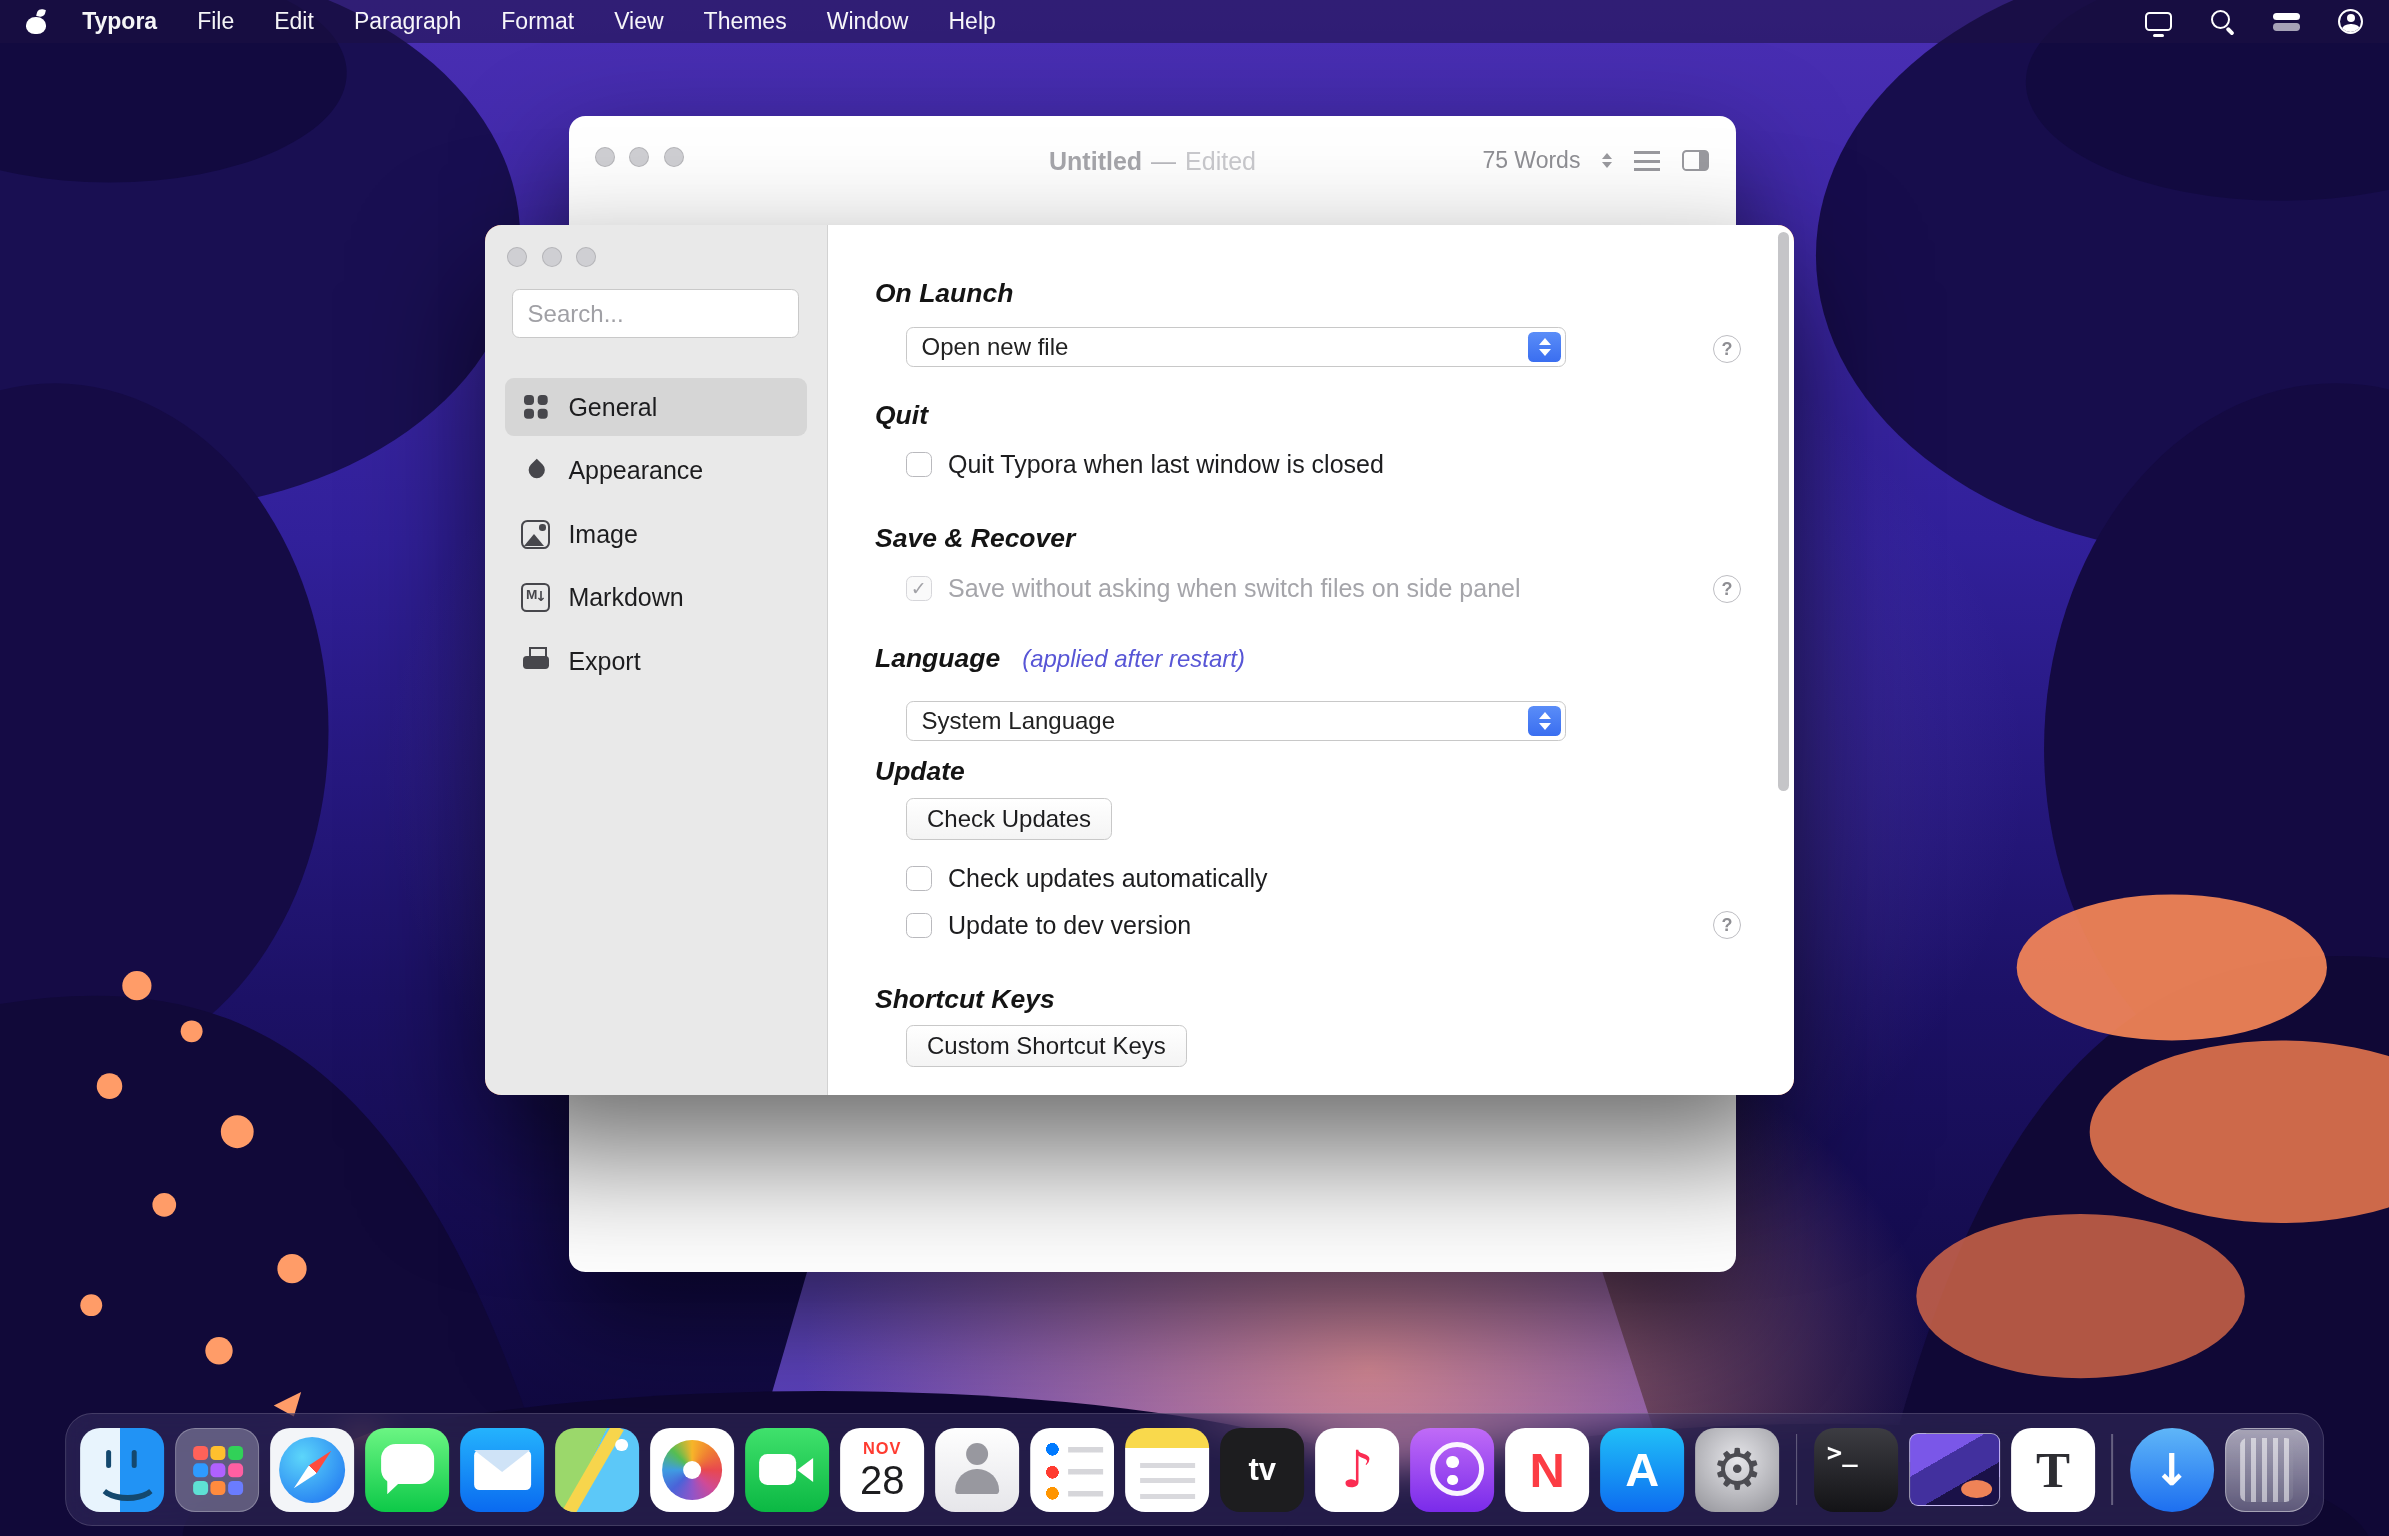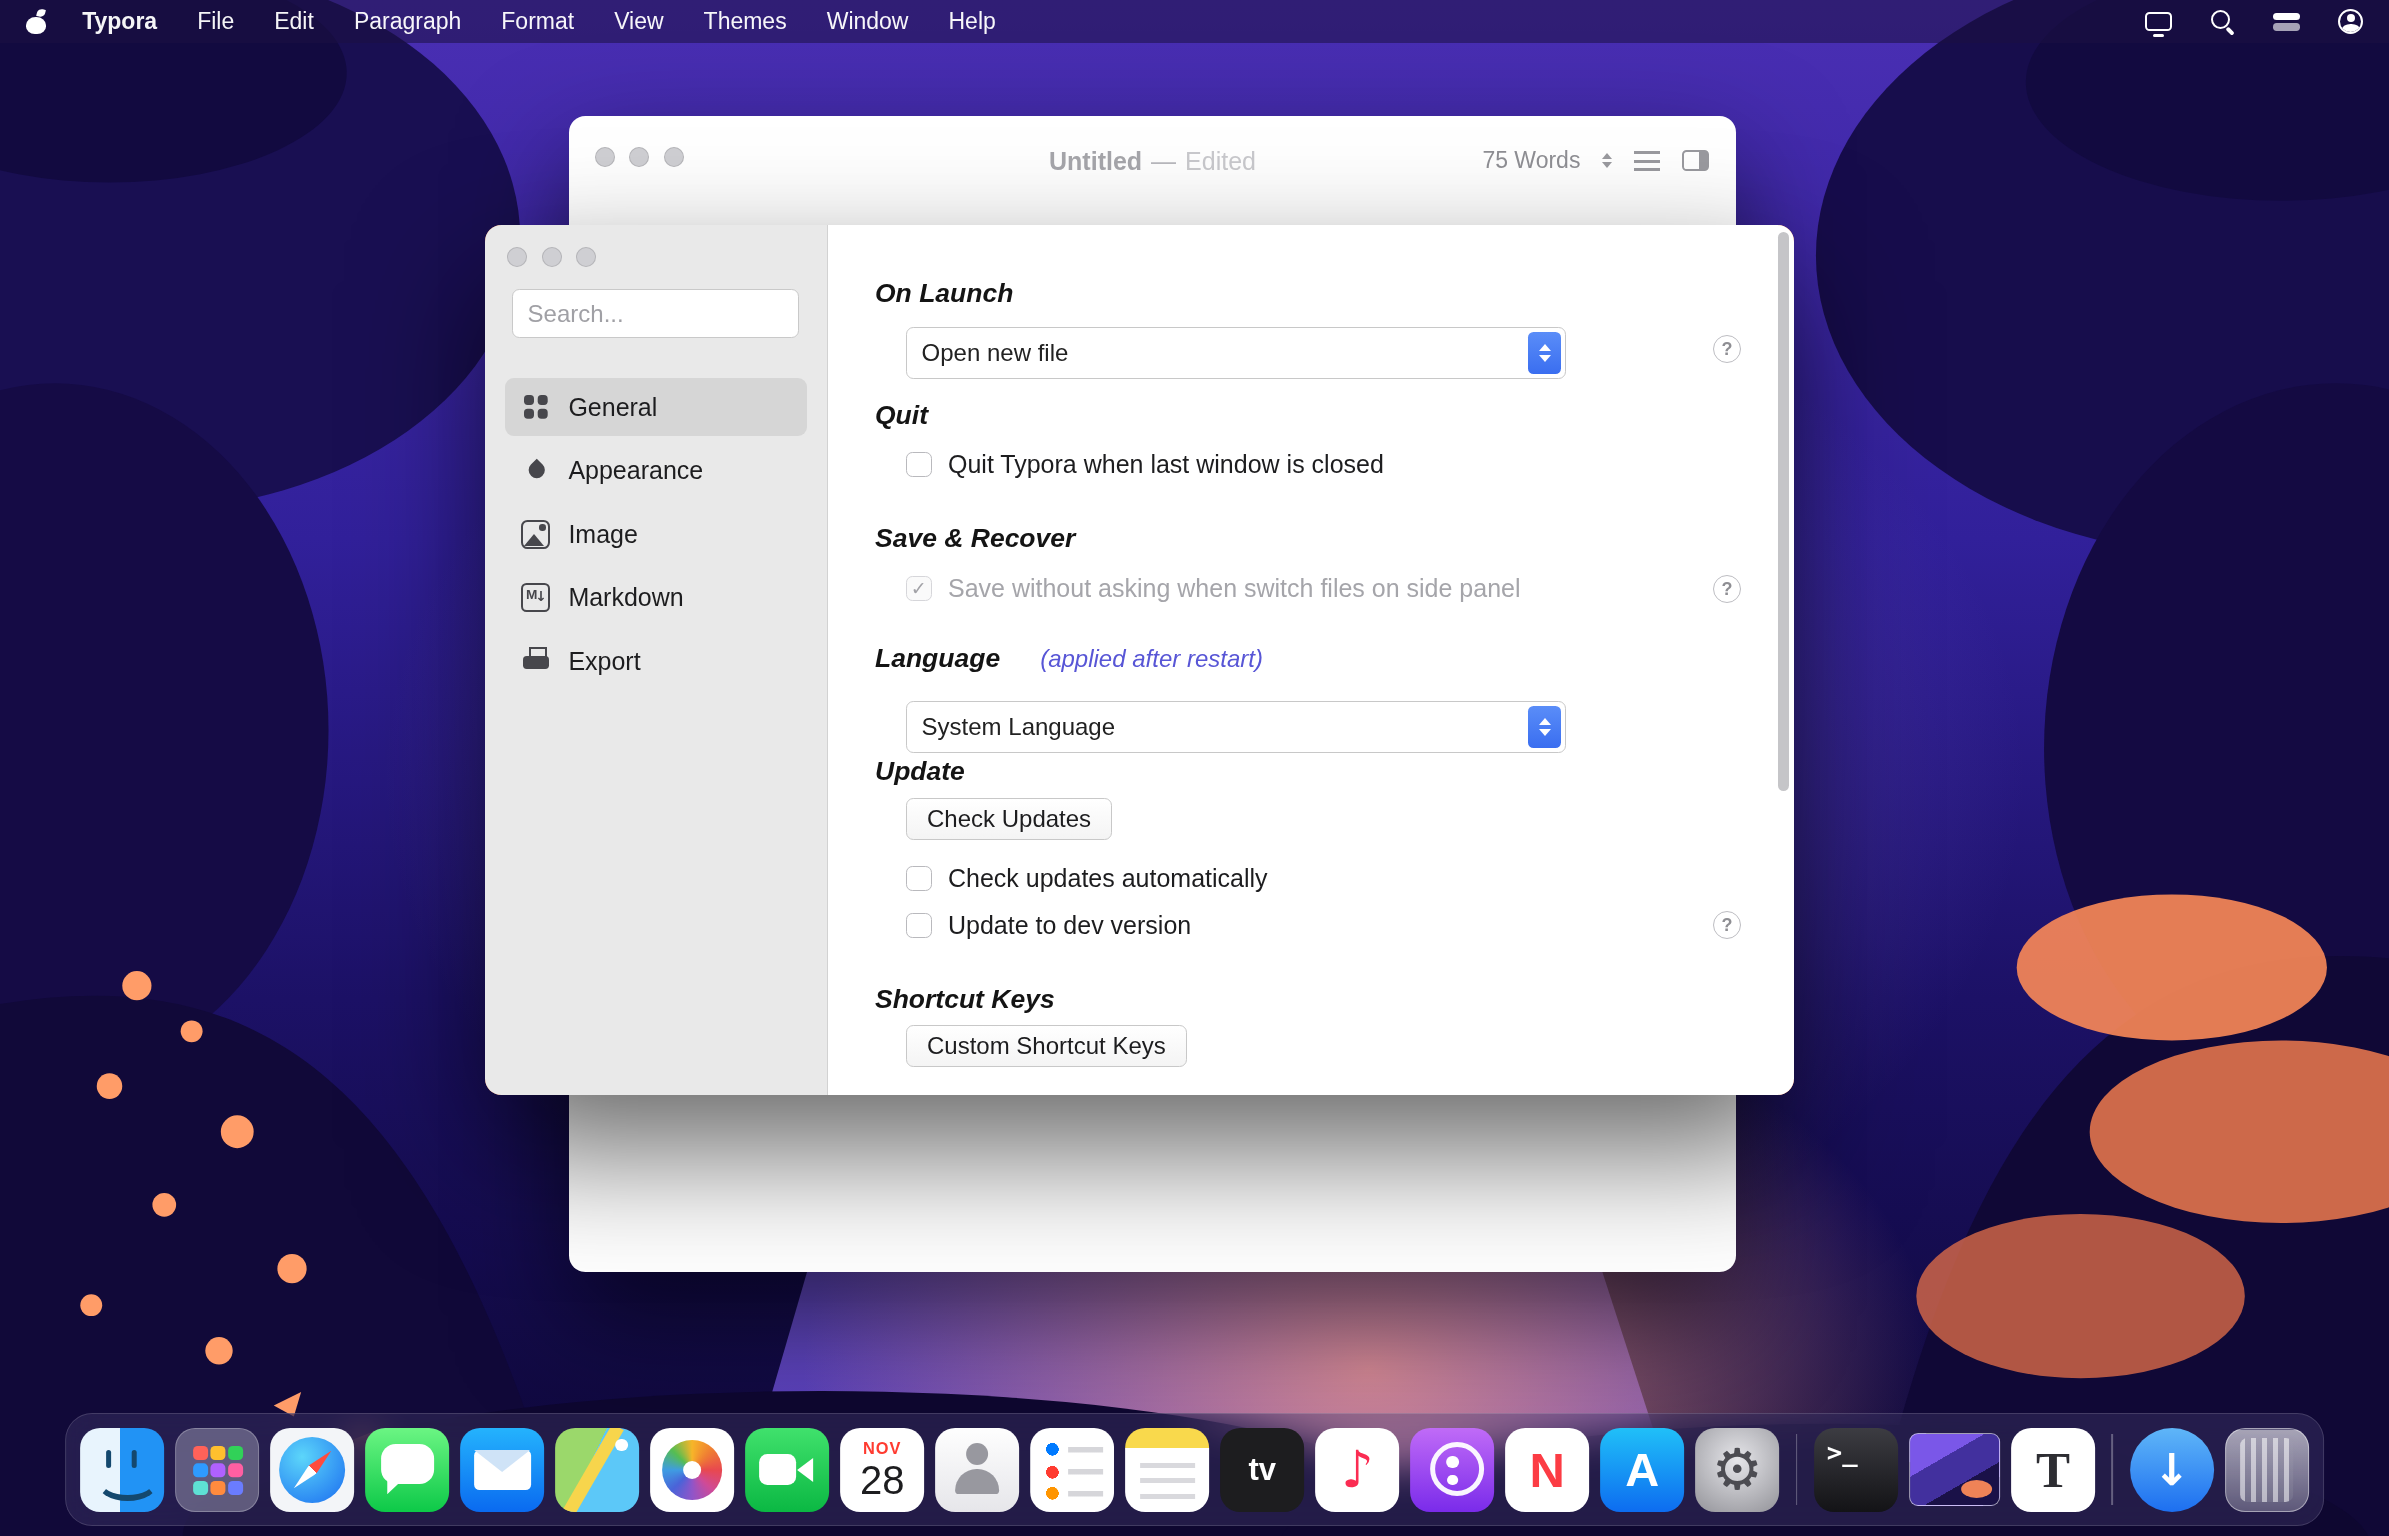--- a/index.html
+++ b/index.html
@@ -73,23 +73,23 @@
   .si-image::after { content:""; position:absolute; left:0.9px; bottom:0.9px; width:0; height:0;
     border-left:10px solid transparent; border-right:10px solid transparent; border-bottom:12px solid #47474c; }
   .si-md { border:2.7px solid #47474c; border-radius:5.5px; }
   .si-md::before { content:"M"; position:absolute; left:2.7px; top:1.8px; font:800 13.7px "Liberation Sans",sans-serif; color:#47474c; }
   .si-md::after { content:"↓"; position:absolute; right:1.8px; top:2.7px; font:700 13.7px "DejaVu Sans",sans-serif; color:#47474c; }
   .si-print::before { content:""; position:absolute; left:7.3px; top:0.9px; width:14.6px; height:9px; border:2.7px solid #47474c; border-bottom:none; }
   .si-print::after { content:""; position:absolute; left:1.8px; top:9px; width:25.6px; height:13.7px; border-radius:3.7px; background:#47474c; }
 
   .prefs-main { flex:1; position:relative; background:#fff; }
   .sect-h { position:absolute; left:47px; font-size:26.5px; font-weight:700; color:#141414; white-space:nowrap;font-style:italic; }
-  .lang-note { font-size:24px; font-weight:400; color:#5856d6; margin-left:40px; }
-
-  .select { position:absolute; left:78px; width:660px; height:52px; border:1.8px solid #c8c8c8; border-radius:7.3px; background:#fff;
+  .lang-note { font-size:24px; font-weight:400; color:#5856d6; margin-left:22px; }
+
+  .select { position:absolute; left:78px; width:660px; height:40px; border:1.8px solid #c8c8c8; border-radius:7.3px; background:#fff;
     display:flex; align-items:center; font-size:24px; color:#222; padding-left:14.6px; }
   .stepper { position:absolute; right:3.7px; top:3.7px; bottom:3.7px; width:33px; border-radius:5.5px;
     background:linear-gradient(180deg,#5a8df8,#3a6ef0); display:flex; flex-direction:column; align-items:center; justify-content:center; gap:3.7px; }
   .stepper::before { content:""; width:0; height:0; border-left:6.4px solid transparent; border-right:6.4px solid transparent; border-bottom:7.3px solid #fff; }
   .stepper::after { content:""; width:0; height:0; border-left:6.4px solid transparent; border-right:6.4px solid transparent; border-top:7.3px solid #fff; }
 
   .cb-row { position:absolute; left:78px; display:flex; align-items:center; gap:16.4px; font-size:25px; color:#1d1d1f; }
   .cb-box { width:25.6px; height:25.6px; border:1.8px solid #b9b9bd; border-radius:6.4px; background:#fff; flex:none; }
   .cb-row.disabled { color:#a5a5aa; }
   .cb-row.disabled .cb-box { border-color:#d6d6da; background:#fafafa; }

